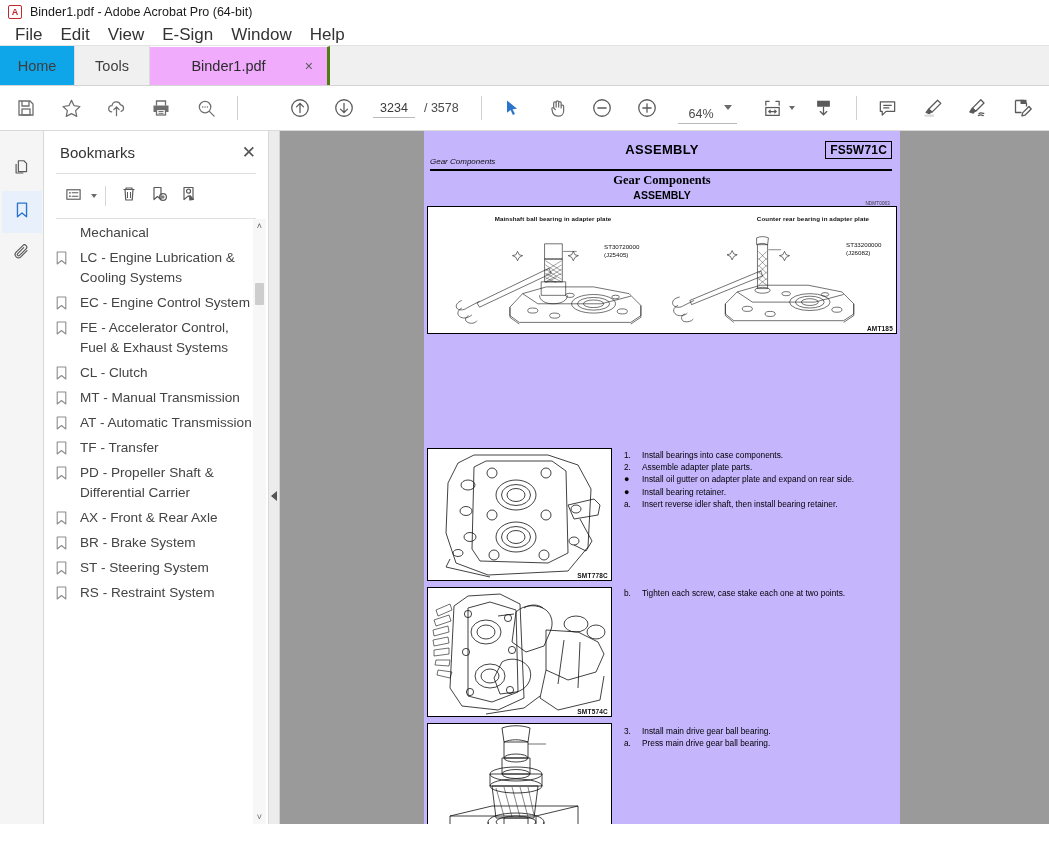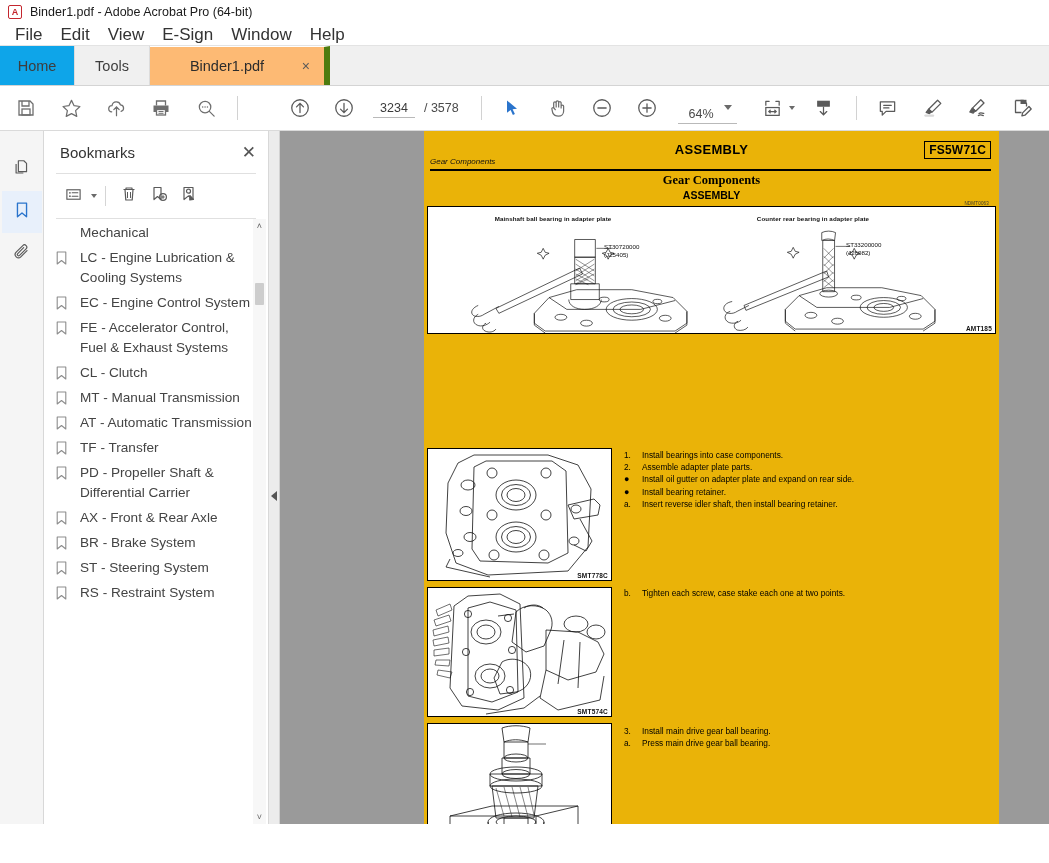--- a/index.html
+++ b/index.html
@@ -43,22 +43,22 @@
     background: #f0f0f0; border-bottom: 1px solid #d4d4d4;
   }
   .tab {
     display: flex; align-items: center; justify-content: center;
     font-size: 14.5px; color: #3d3d3d; position: relative;
     border-right: 1px solid #dcdcdc;
   }
   .tab.home { width: 75px; background: #0ea5e9; }
   .tab.tools { width: 75px; background: #f0f0f0; }
   .tab.doc {
-    width: 180px; background: #fdba74; color: #2c2c2c;
-    border-right: 6px solid #4d7c0f;
+    width: 180px; background: #f0abfc; color: #2c2c2c;
+    border-right: 3px solid #4d7c0f;
     border-top: 1px solid #ffffff;
   }
   .tab.doc .lbl { margin-right: 20px; }
   .tab .closex {
     position: absolute; right: 14px; top: 50%; transform: translateY(-50%);
     font-size: 14px; color: #5a5a5a; line-height: 1; cursor: pointer;
   }
   .tabbar .tabfill { flex: 1; background: #f0f0f0; }
 
   
@@ -177,22 +177,22 @@
     width: 11px; background: #ececec; border-right: 1px solid #d2d2d2;
     position: relative; cursor: pointer; flex: 0 0 11px;
   }
   .collapsehandle .arr {
     position: absolute; top: 360px; left: 2px;
     width: 0; height: 0; border-top: 5px solid transparent;
     border-bottom: 5px solid transparent; border-right: 6px solid #555;
   }
   .pagewrap { flex: 1; position: relative; }
   .page {
-    position: absolute; left: 144px; top: 0; width: 575px; bottom: 0;
-    background: #eab308;
+    position: absolute; left: 144px; top: 0; width: 476px; bottom: 0;
+    background: #c4b5fd;
   }
 
   
   .pg { position: relative; width: 100%; height: 100%; font-family: "Liberation Sans", sans-serif; color: #000; }
   .pg .hdr-assembly {
     position: absolute; left: 0; right: 0; top: 11px; text-align: center;
     font-size: 13px; font-weight: bold; letter-spacing: 0.3px;
   }
   .pg .hdr-code {
     position: absolute; right: 8px; top: 10px; border: 1.5px solid #000;

